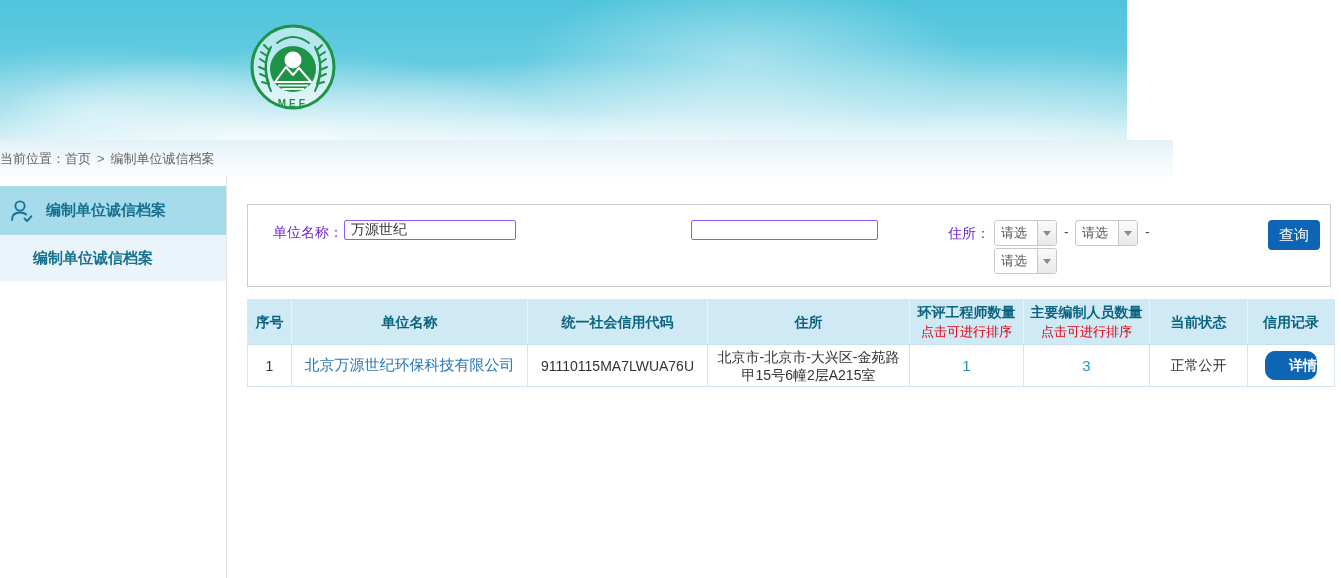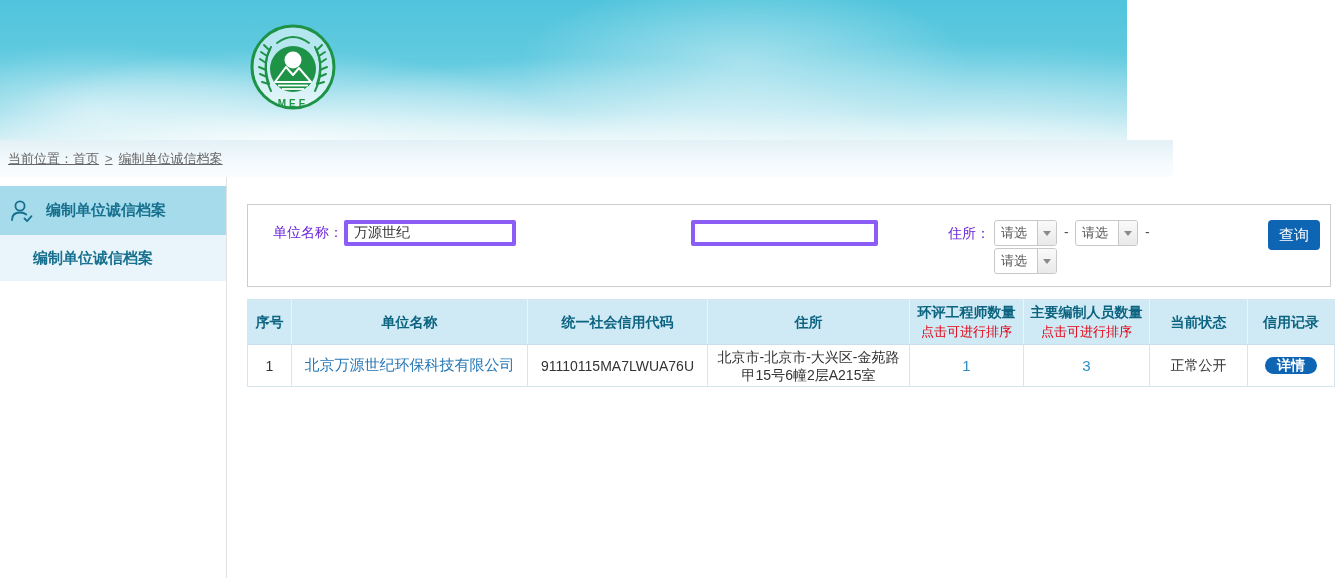--- a/index.html
+++ b/index.html
@@ -20,25 +20,24 @@
   .logo{ position:absolute; left:248px; top:22px; width:90px; height:90px; }
   .site-title{
     position:absolute; left:350px; top:36px;
     font-size:54px; font-weight:bold; letter-spacing:5px; color:#14377e;
     text-shadow:1px 0 #14377e, 0 1px #14377e, 1px 1px #14377e, 2px 1px #14377e;
     white-space:nowrap;
   }
 
   
   .breadcrumb{
-    width:1173px; height:37px; line-height:37px; padding-left:8px;
+    width:1173px; height:37px; line-height:37px; 
     font-size:13px; color:#666;
     background:linear-gradient(180deg,#e3f1f7 0%, #f2f9fc 55%, #fbfdfe 100%);
     white-space:nowrap;
-    text-decoration:underline;
   }
   .breadcrumb .crumb-link{ color:#666; cursor:pointer; }
   .breadcrumb .sep{ margin:0 6px; color:#777; }
 
   
   .page-body{ position:relative; width:1341px; height:401px; background:#fff; }
 
   .sidebar{
     position:absolute; left:0; top:0; width:227px; height:401px;
     border-right:1px solid #e2e2e2; background:#fff;
@@ -54,21 +53,21 @@
   .side-item.sub .side-label{ font-size:15px; font-weight:bold; color:#16708e; }
   .user-icon{ width:26px; height:26px; flex:0 0 auto; }
 
   
   .search-box{
     position:absolute; left:247px; top:27px; width:1084px; height:83px;
     border:1px solid #ccc; background:#fff;
   }
   .search-box .lbl{ position:absolute; font-size:14px; color:#6d28d9; line-height:26px; white-space:nowrap; }
   .txt-input{
-    position:absolute; height:26px; border:4px solid #8b5cf6; border-radius:2px;
+    position:absolute; height:20px; border:1px solid #8b5cf6; border-radius:2px;
     font-size:14px; color:#333; padding:0 6px; outline:none; background:#fff;
     font-family:"Liberation Sans", sans-serif;
   }
   .sel{
     position:absolute; width:63px; height:26px; border:1px solid #c8c8c8; border-radius:3px;
     background:#fff; display:flex; cursor:pointer; overflow:hidden;
   }
   .sel .sel-text{ flex:1; font-size:13px; color:#555; line-height:24px; padding-left:6px; }
   .sel .sel-arrow{
     width:19px; border-left:1px solid #c8c8c8;
@@ -101,22 +100,22 @@
   .result-table td{
     height:42px; text-align:center; vertical-align:middle;
     border:1px solid #d7e5ee; font-size:14px; color:#333; padding:2px 4px;
     background:#fff;
   }
   .cell-link{ color:#2577b5; font-size:15px; cursor:pointer; text-decoration:none; }
   .cell-code{ font-size:15px; color:#333; }
   .cell-addr{ font-size:13px; color:#333; line-height:18px; }
   .cell-num{ color:#2d8fc5; font-size:15px; cursor:pointer; }
   .btn-detail{
-    width:52px; height:17px; background:#0e65b4; color:#fff; font-size:14px; font-weight:bold;
-    border:none; border-radius:10px; cursor:pointer; font-family:"Liberation Sans", sans-serif;
+    width:52px; height:29px; background:#0e65b4; color:#fff; font-size:14px; font-weight:bold;
+    border:none; border-radius:10px; cursor:pointer; font-family:"Liberation Sans", sans-serif;text-align:right;
   }
 </style>
 </head>
 <body>
 
 <div class="site-header">
   <svg class="logo" viewBox="0 0 90 90">
     <circle cx="45" cy="45" r="41" fill="rgba(255,255,255,0.55)" stroke="#1e9347" stroke-width="3"></circle>
     <g stroke="#1e9347" stroke-width="2" fill="none" stroke-linecap="round">
       <path d="M23,69 Q12,46 23,25"></path>

